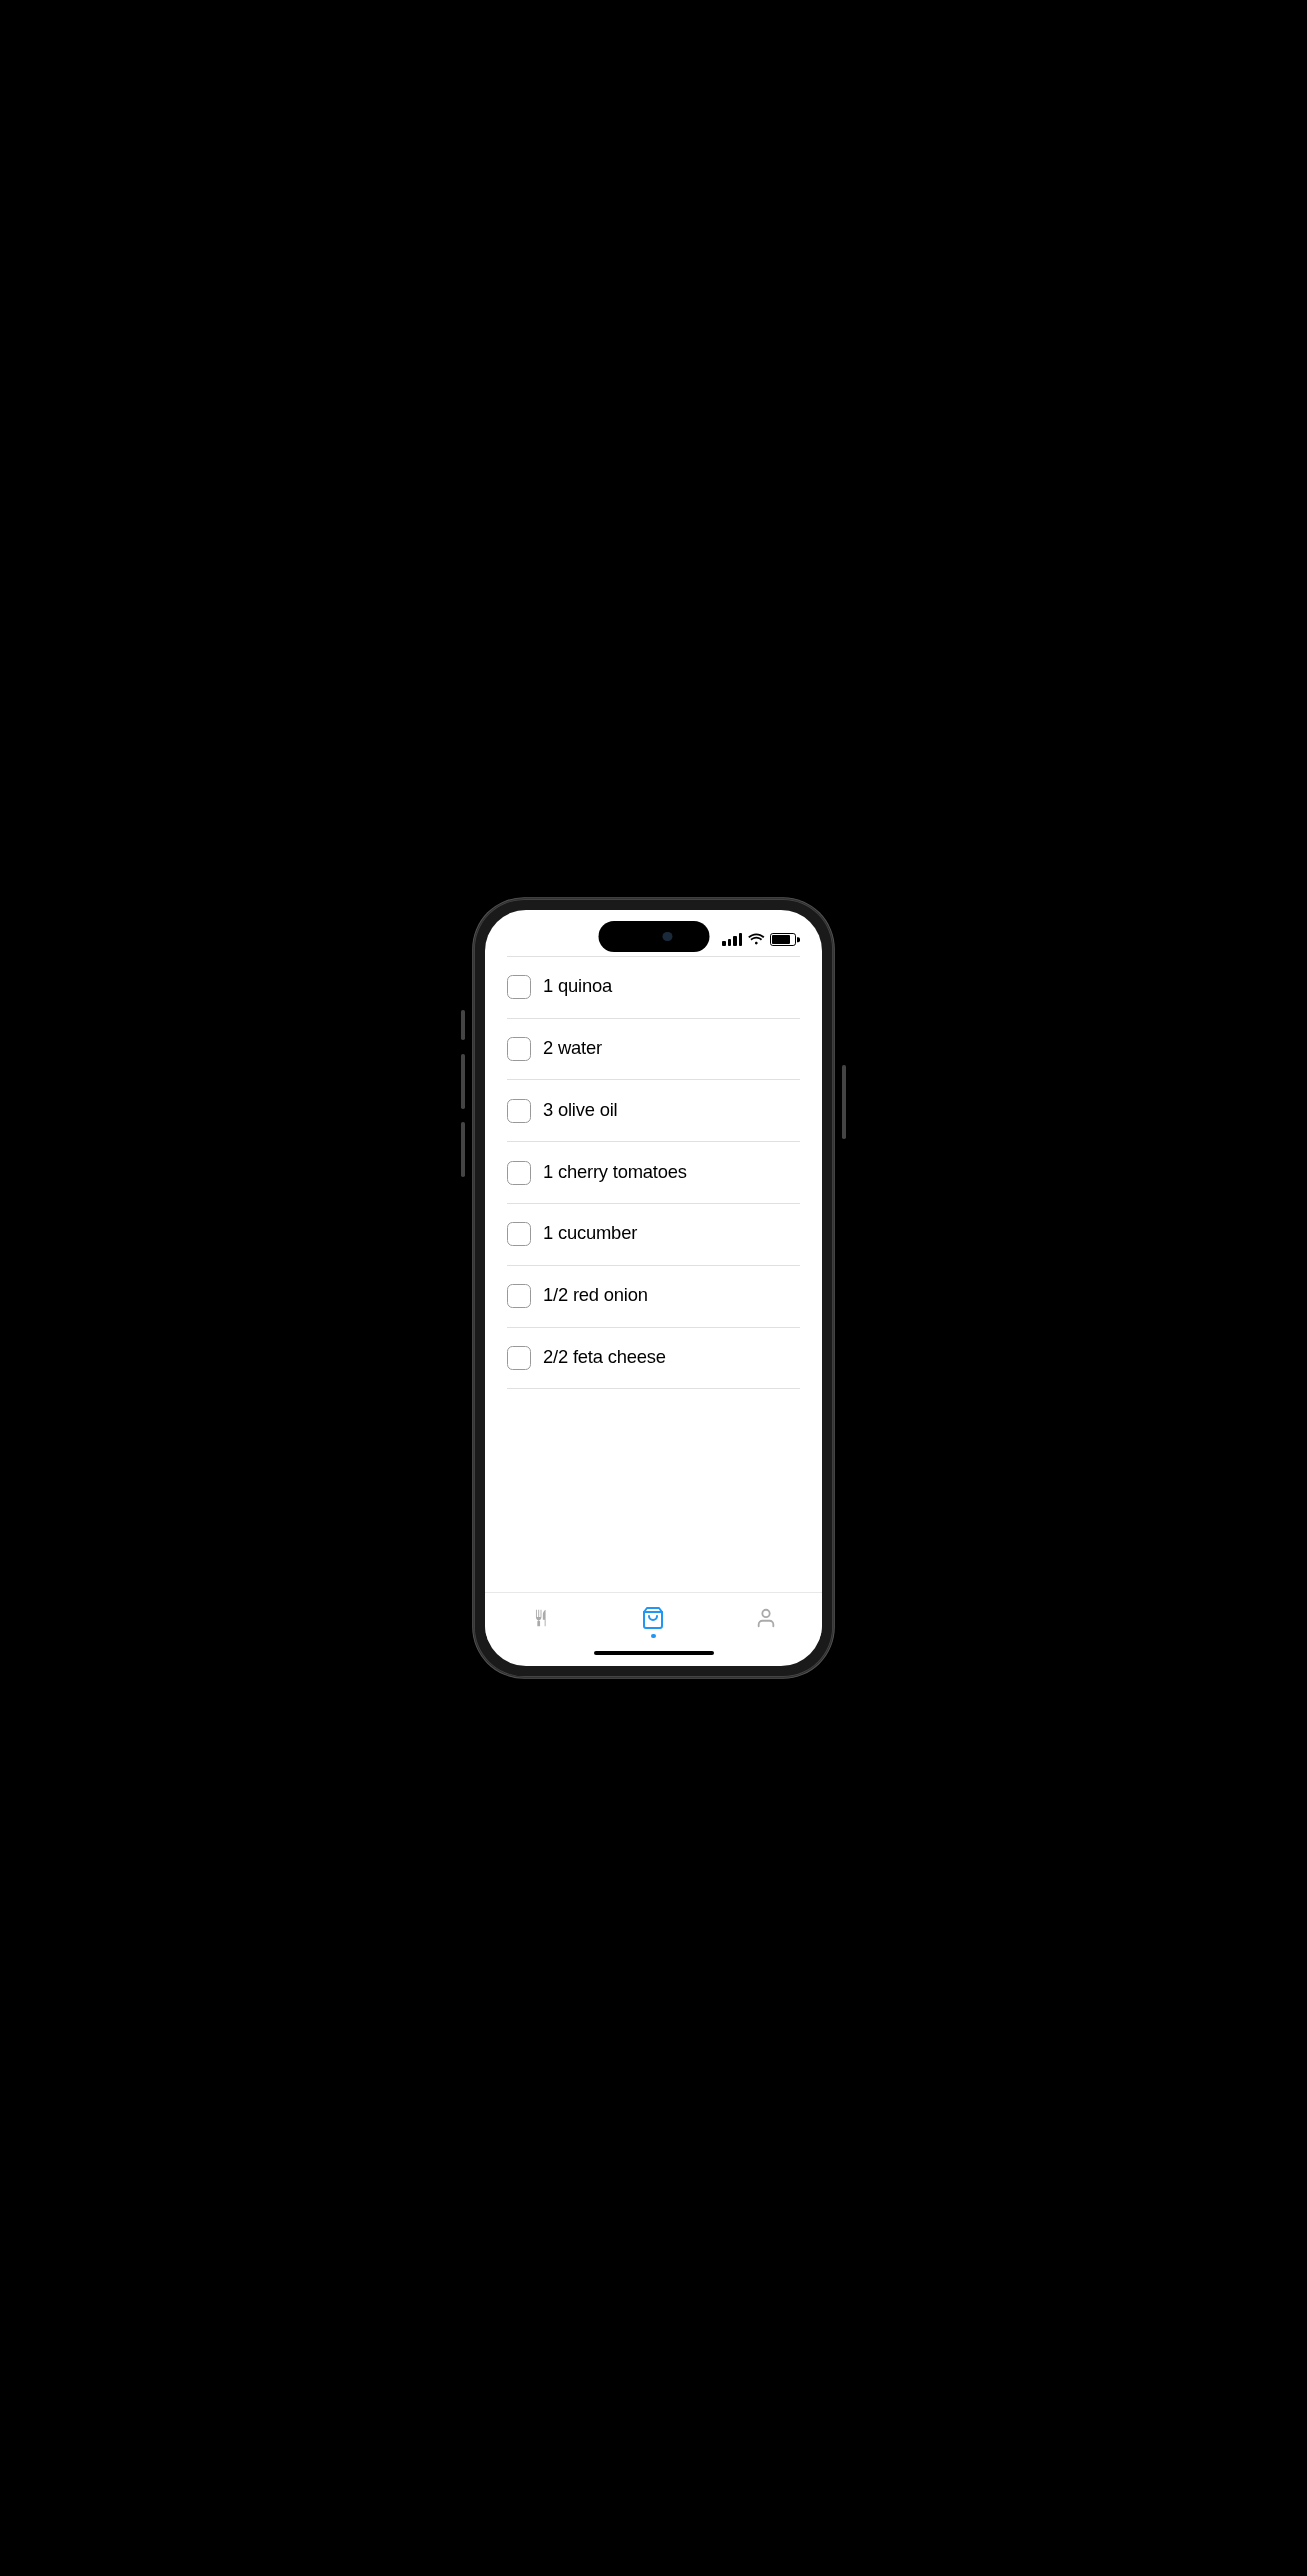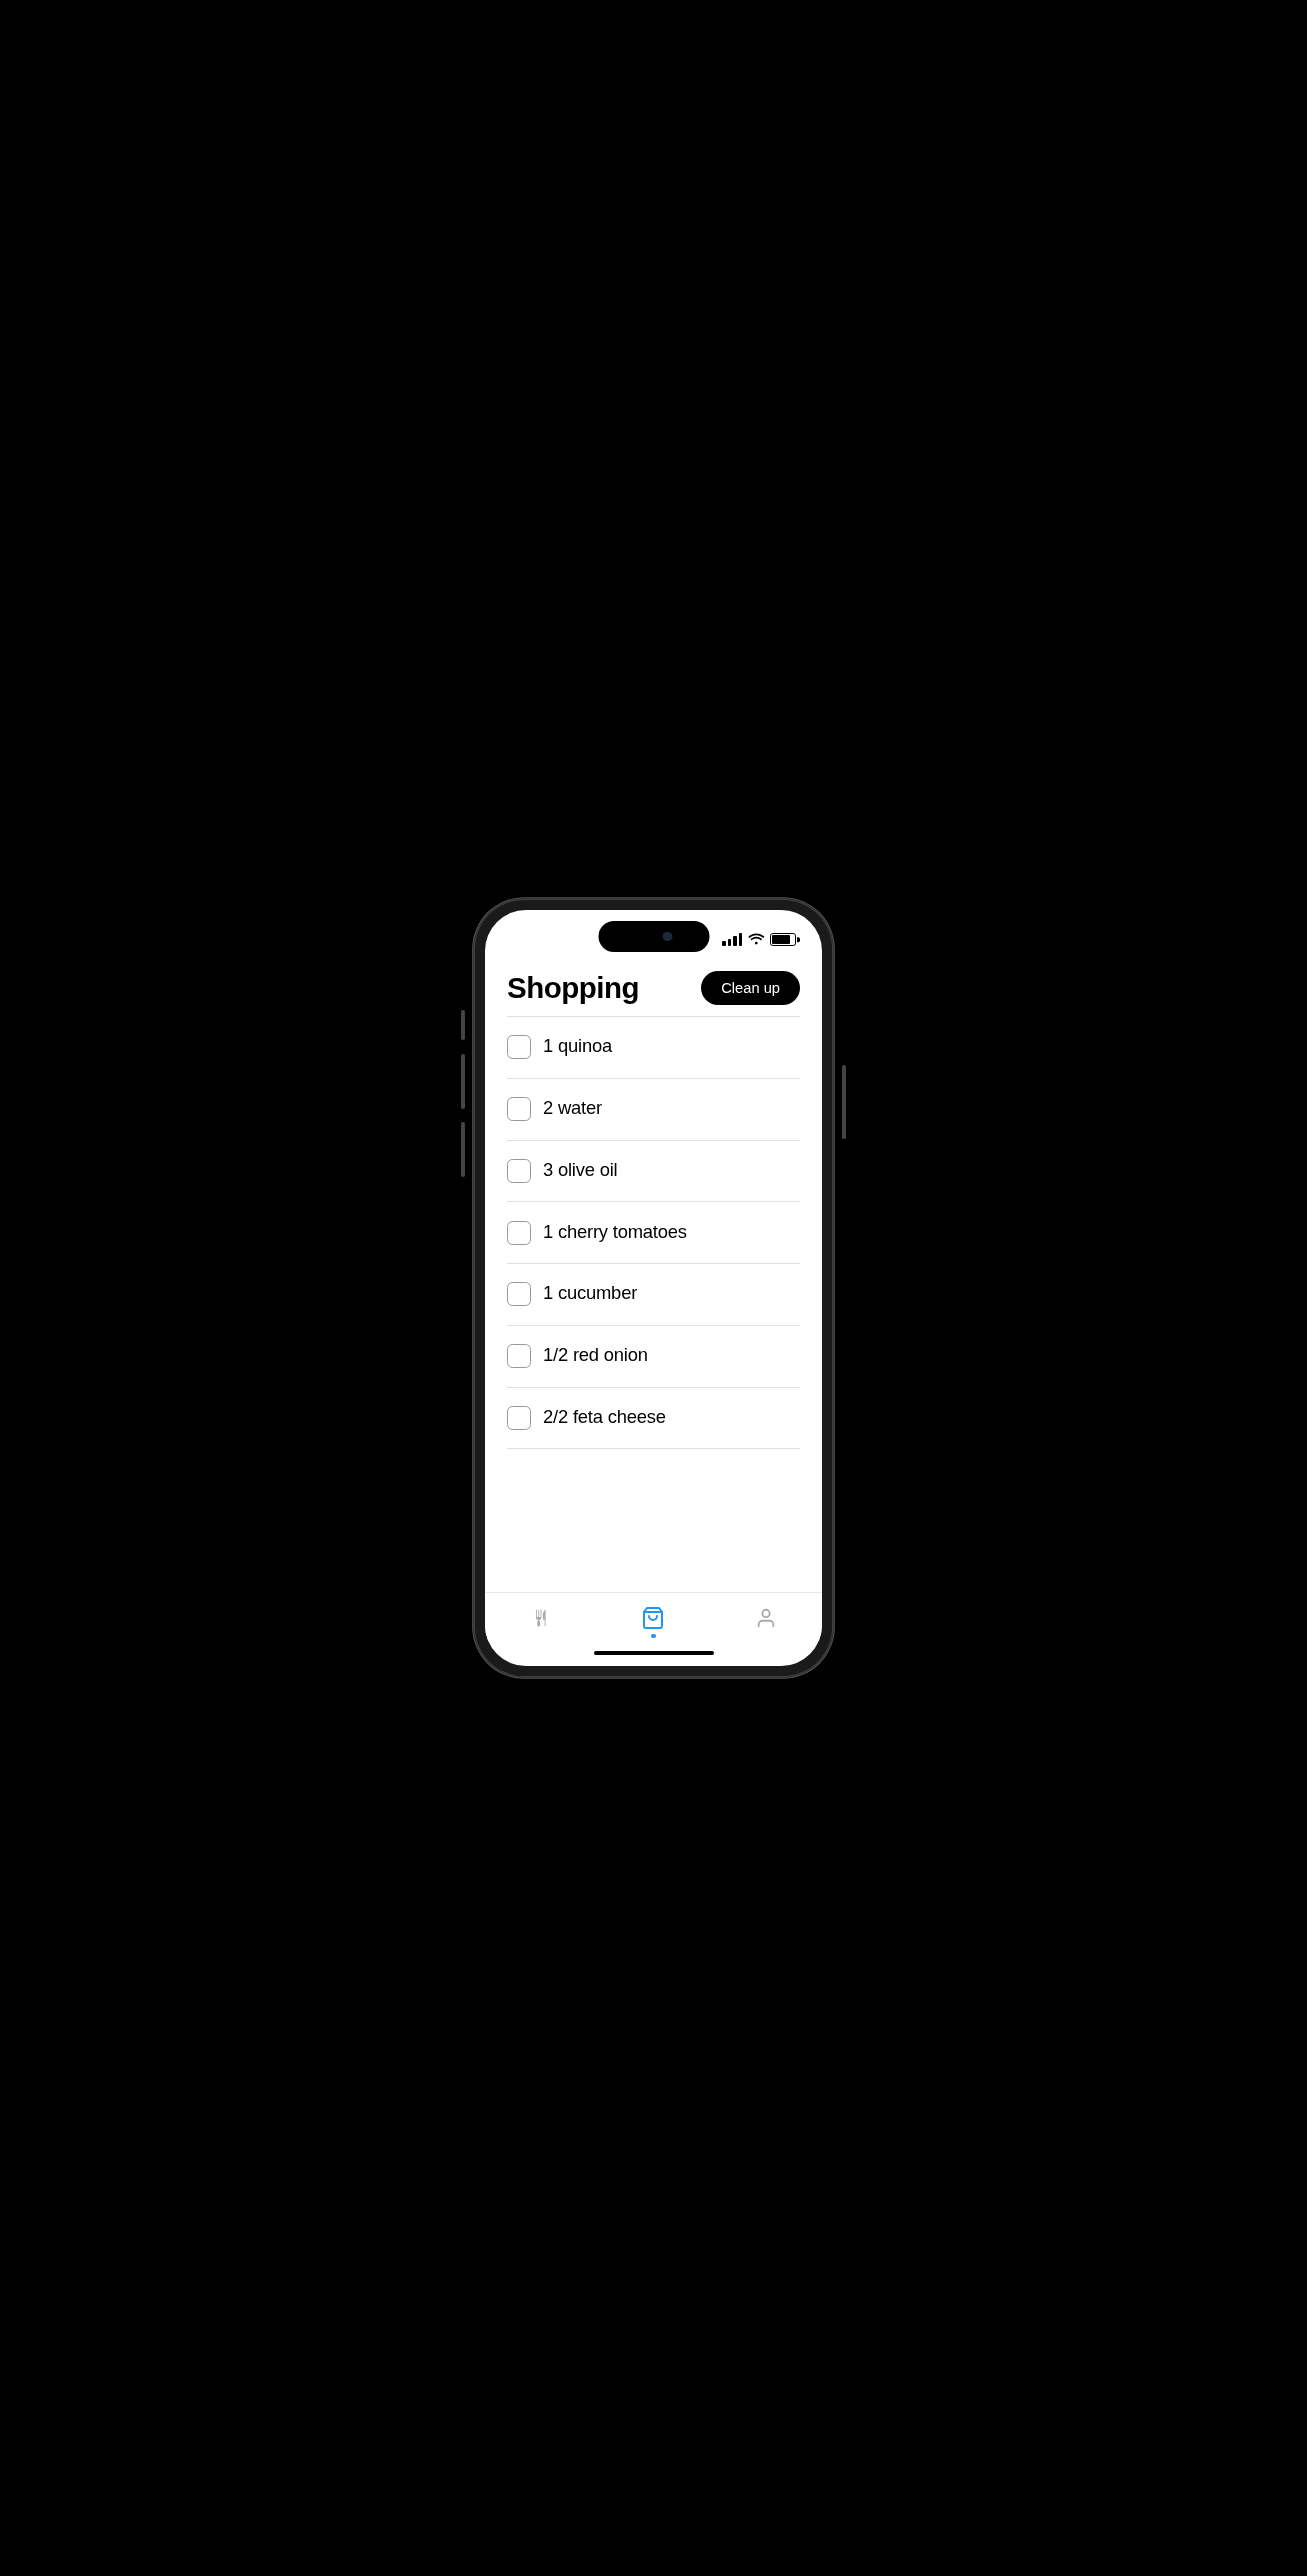--- a/index.html
+++ b/index.html
@@ -324,24 +324,20 @@
             <path d="M9 7C10.93 7 12.68 7.78 13.95 9.05L15.37 7.63C13.73 5.99 11.48 5 9 5C6.52 5 4.27 5.99 2.63 7.63L4.05 9.05C5.32 7.78 7.07 7 9 7Z" fill="#000"></path>
             <path d="M9 3.5C11.9 3.5 14.52 4.67 16.42 6.58L17.84 5.16C15.56 2.88 12.44 1.5 9 1.5C5.56 1.5 2.44 2.88 0.16 5.16L1.58 6.58C3.48 4.67 6.1 3.5 9 3.5Z" fill="#000"></path>
           </svg>
         </div>
         <div class="battery-icon">
           <div class="battery-fill"></div>
         </div>
       </div>
     </div>
 
-    <div class="header">
-      <h1 class="page-title">Shopping</h1>
-      <button class="cleanup-btn">Clean up</button>
-    </div>
 
     <div class="top-divider"></div>
 
     <div class="shopping-list">
 
       <div class="list-item">
         <div class="checkbox"></div>
         <span class="item-label">1 quinoa</span>
       </div>
 

